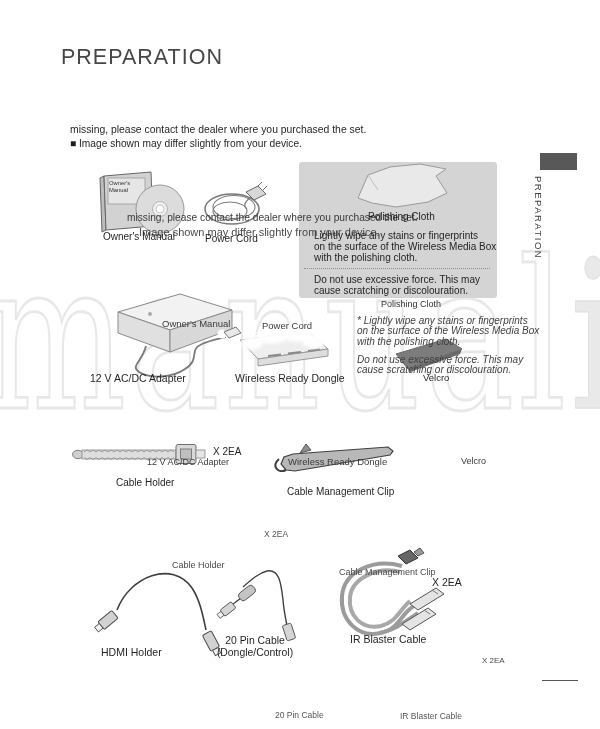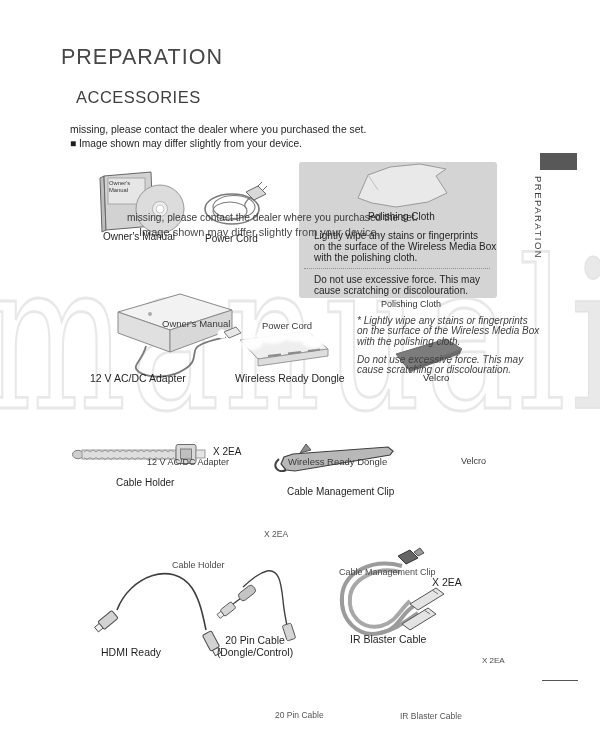--- a/index.html
+++ b/index.html
@@ -31,21 +31,20 @@
              color:#333;z-index:3;}
 </style>
 </head>
 <body>
 
 <div class="page">
 
   <div class="watermark"><span class="wm-outline">manual</span><span class="wm-filled">i</span></div>
 
   <div class="t" style="left:61px;top:45px;font-size:21.5px;letter-spacing:1px;color:#474747;">PREPARATION</div>
-  <div class="t" style="left:76px;top:88px;font-size:16.5px;letter-spacing:.5px;color:#3f3f3f;">ACCESSORIES</div>
   <div class="t" style="left:70px;top:124px;font-size:10.4px;color:#1f1f1f;">missing, please contact the dealer where you purchased the set.</div>
   <div class="t" style="left:70px;top:138px;font-size:10.2px;color:#1f1f1f;text-align:right;">■ Image shown may differ slightly from your device.</div>
 
   <div class="tab"></div>
   <div class="vlabel">PREPARATION</div>
 
   <div class="graybox"></div>
   <div class="dotline"></div>
 
   <svg class="illus" width="600" height="729" viewBox="0 0 600 729">
@@ -196,21 +195,21 @@
   <div class="t ghost" style="left:147px;top:457px;font-size:9px;">12 V AC/DC Adapter</div>
   <div class="t" style="left:116px;top:477px;font-size:10px;color:#1f1f1f;">Cable Holder</div>
   <div class="t ghost" style="left:288px;top:456px;font-size:9.5px;">Wireless Ready Dongle</div>
   <div class="t" style="left:287px;top:486px;font-size:10px;color:#1f1f1f;">Cable Management Clip</div>
   <div class="t ghost" style="left:461px;top:456px;font-size:9px;">Velcro</div>
   <div class="t" style="left:264px;top:529px;font-size:8.5px;color:#555;">X 2EA</div>
 
   <div class="t ghost" style="left:172px;top:560px;font-size:9px;color:#4a4a4a;">Cable Holder</div>
   <div class="t ghost" style="left:339px;top:567px;font-size:9px;color:#4a4a4a;">Cable Management Clip</div>
   <div class="t" style="left:432px;top:576px;font-size:10.5px;color:#1f1f1f;">X 2EA</div>
-  <div class="t" style="left:101px;top:646px;font-size:10.5px;color:#1f1f1f;">HDMI Ready</div>
+  <div class="t" style="left:101px;top:646px;font-size:10.5px;color:#1f1f1f;">HDMI Holder</div>
   <div class="pin20block">
     <div>20 Pin Cable</div>
     <div>(Dongle/Control)</div>
   </div>
   <div class="t" style="left:350px;top:633px;font-size:10.5px;color:#1f1f1f;">IR Blaster Cable</div>
   <div class="t" style="left:482px;top:656px;font-size:8px;color:#4a4a4a;">X 2EA</div>
 
   <div class="t ghost" style="left:275px;top:710px;font-size:8.5px;color:#555;">20 Pin Cable</div>
   <div class="t ghost" style="left:400px;top:711px;font-size:8.5px;color:#555;">IR Blaster Cable</div>
 

